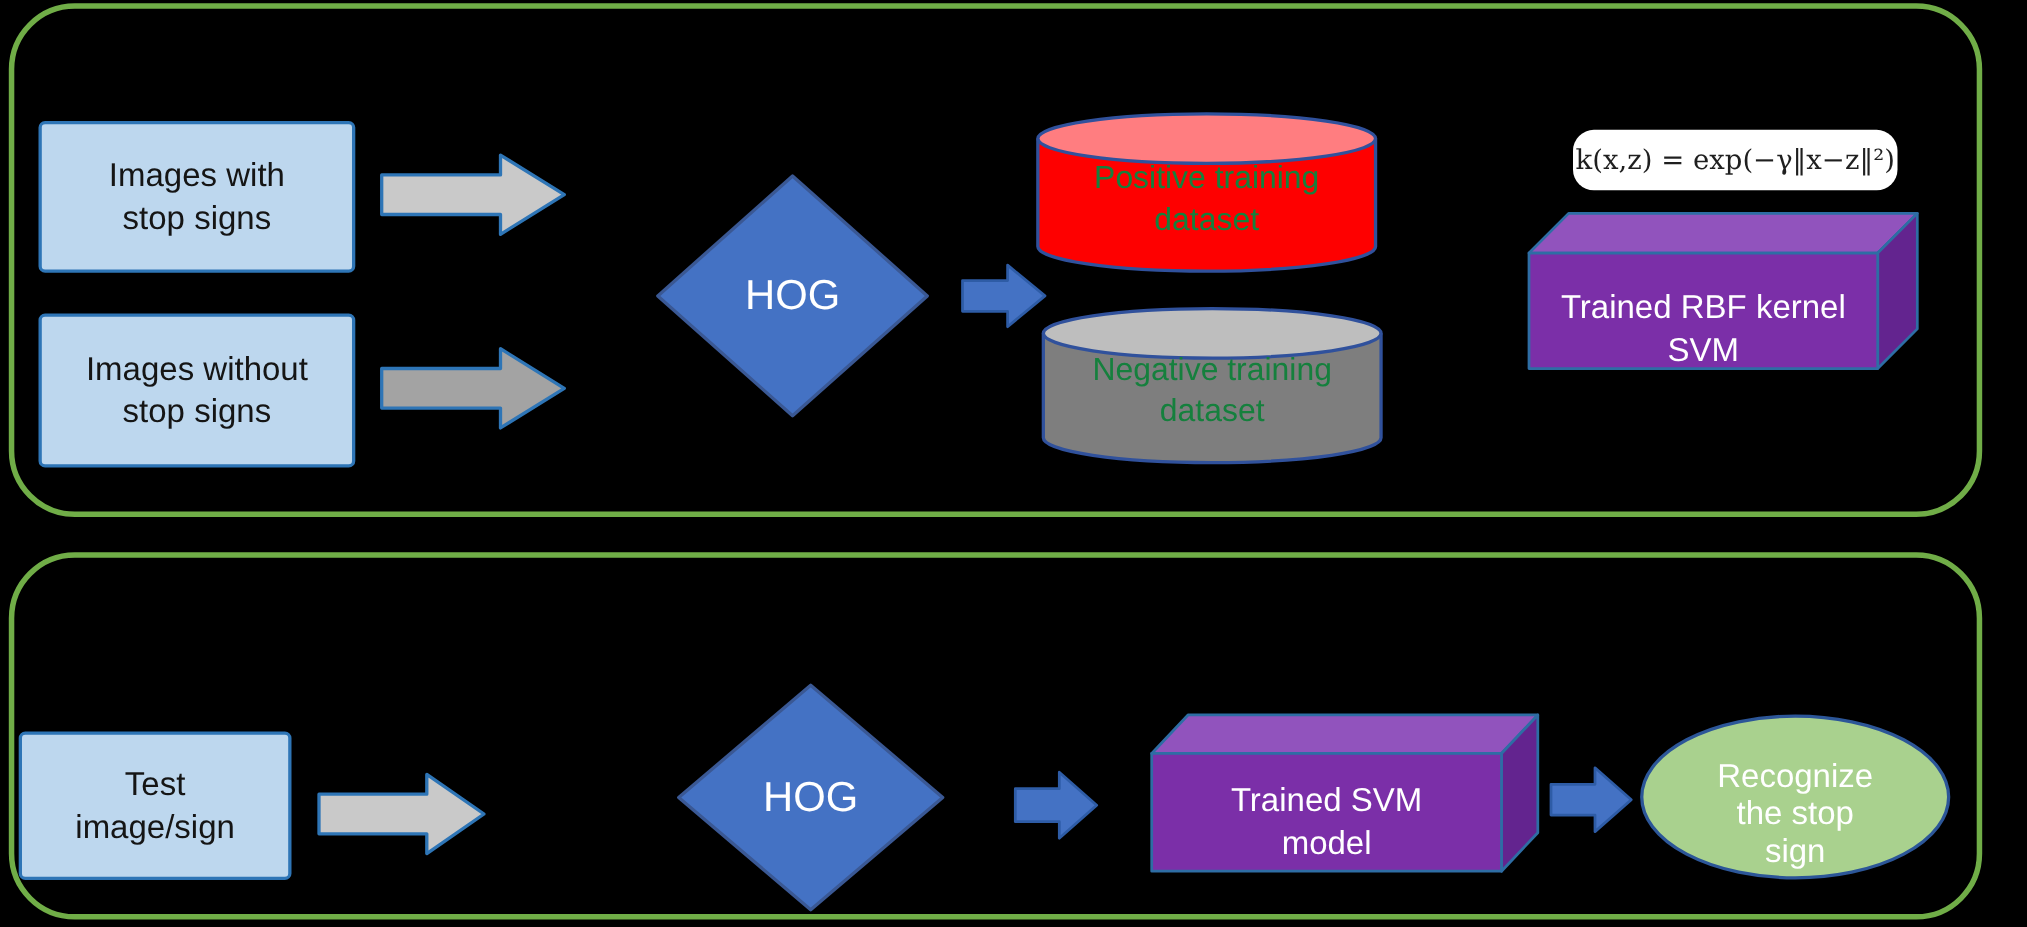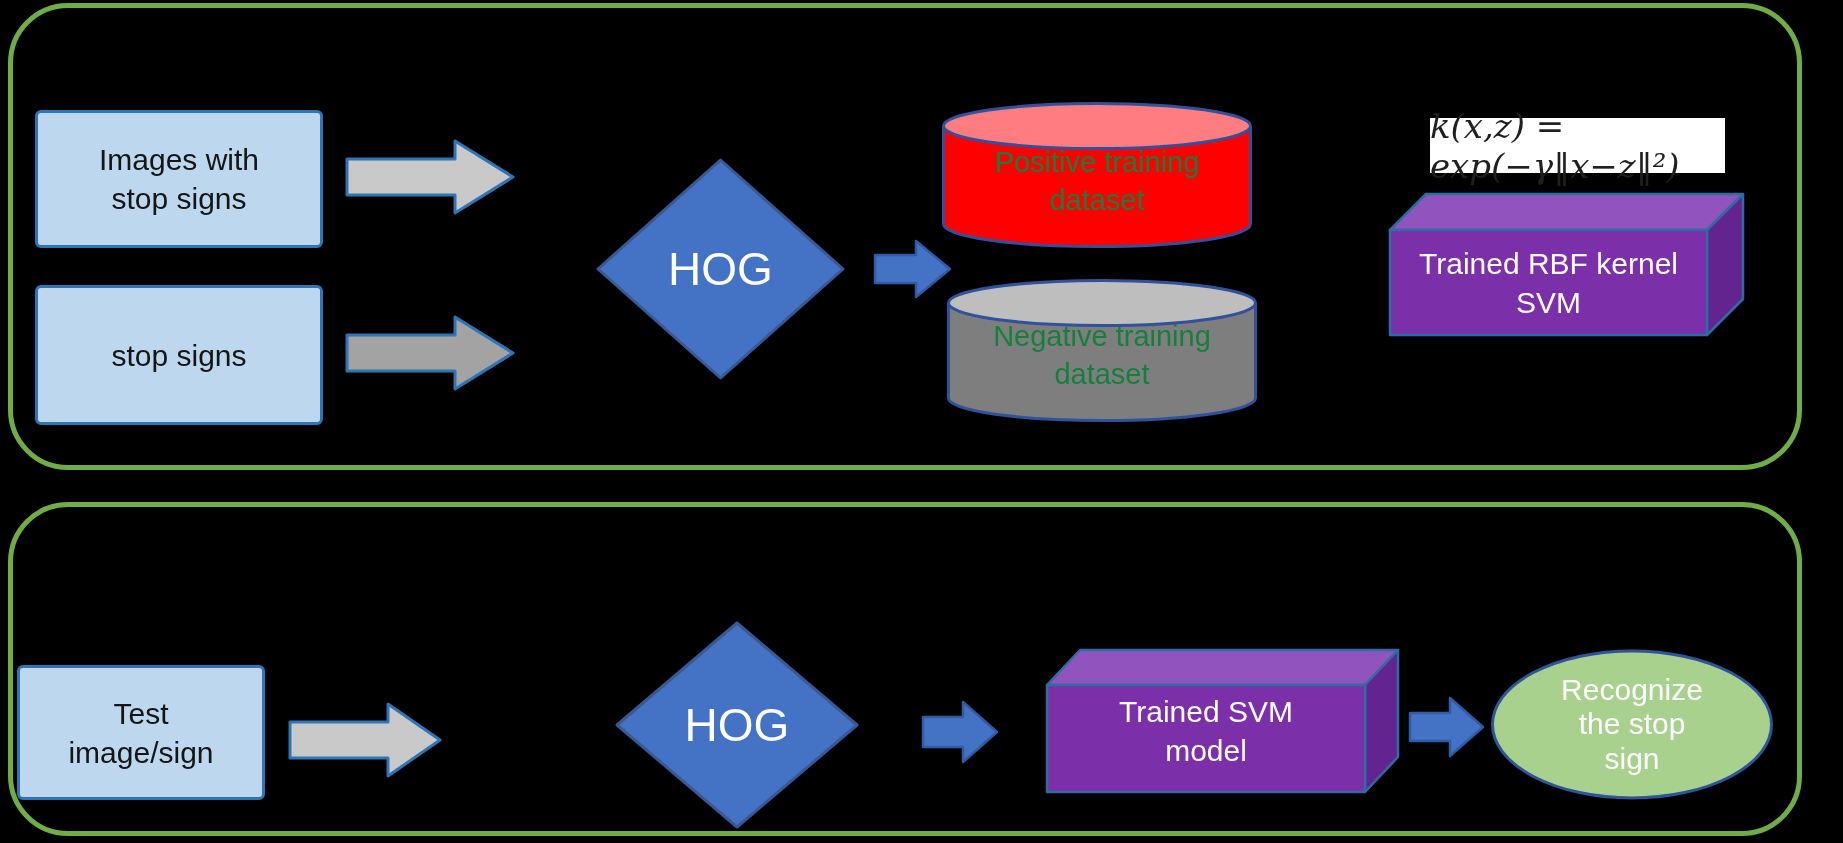--- a/index.html
+++ b/index.html
@@ -20,48 +20,49 @@
     border-radius:6px;box-sizing:border-box;
     display:flex;align-items:center;justify-content:center;
   }
   .label{
     position:absolute;display:flex;flex-direction:column;
     align-items:center;justify-content:center;text-align:center;
     pointer-events:none;
   }
   .label .line{white-space:nowrap;}
   .dark-text{color:#151515;font-size:30px;line-height:1.3;}
-  .white-text{color:#fff;font-size:30px;line-height:1.3;}
+  .white-text{color:#fff;font-size:30px;line-height:1.3;margin-top:16px;}
   .cyl-text{color:#15803d;font-size:29px;line-height:1.3;}
-  .hog-text{color:#fff;font-size:46px;line-height:1;}
+  .hog-text{color:#fff;font-size:38px;line-height:1;}
   .formula{
     position:absolute;background:var(--formula-bg,#fff);
     display:flex;align-items:center;justify-content:center;
-    font-family:"DejaVu Serif",serif;font-style:italic;
-    font-size:34px;color:var(--formula-text,#1f1f1f);
+    font-family:"DejaVu Serif",serif;
+    font-size:25px;color:var(--formula-text,#1f1f1f);border-radius:19px;
   }
   svg{display:block;overflow:visible;}
 </style>
 </head>
 <body>
 
 <div class="stage">
 
   <div class="section" style="left:8px;top:3px;width:1794px;height:467px"></div>
   <div class="section" style="left:8px;top:502px;width:1794px;height:334px"></div>
 
   <div class="bluebox" style="left:35px;top:110px;width:288px;height:138px">
     <div class="label dark-text" style="position:static">
       <div class="line">Images with</div>
       <div class="line">stop signs</div>
     </div>
   </div>
 
   <div class="bluebox" style="left:35px;top:285px;width:288px;height:140px">
     <div class="label dark-text" style="position:static">
+      <div class="line">Images without</div>
       <div class="line">stop signs</div>
     </div>
   </div>
 
   <svg class="abs" style="left:347px;top:141px" width="166" height="72">
     <polygon points="0,18 108,18 108,0 166,36 108,72 108,54 0,54" stroke-width="3" stroke-linejoin="round" fill="#C9C9C9" stroke="#2E75B6"></polygon>
   </svg>
   <svg class="abs" style="left:347px;top:317px" width="166" height="72">
     <polygon points="0,18 108,18 108,0 166,36 108,72 108,54 0,54" stroke-width="3" stroke-linejoin="round" fill="#A3A3A3" stroke="#2E75B6"></polygon>
   </svg>

